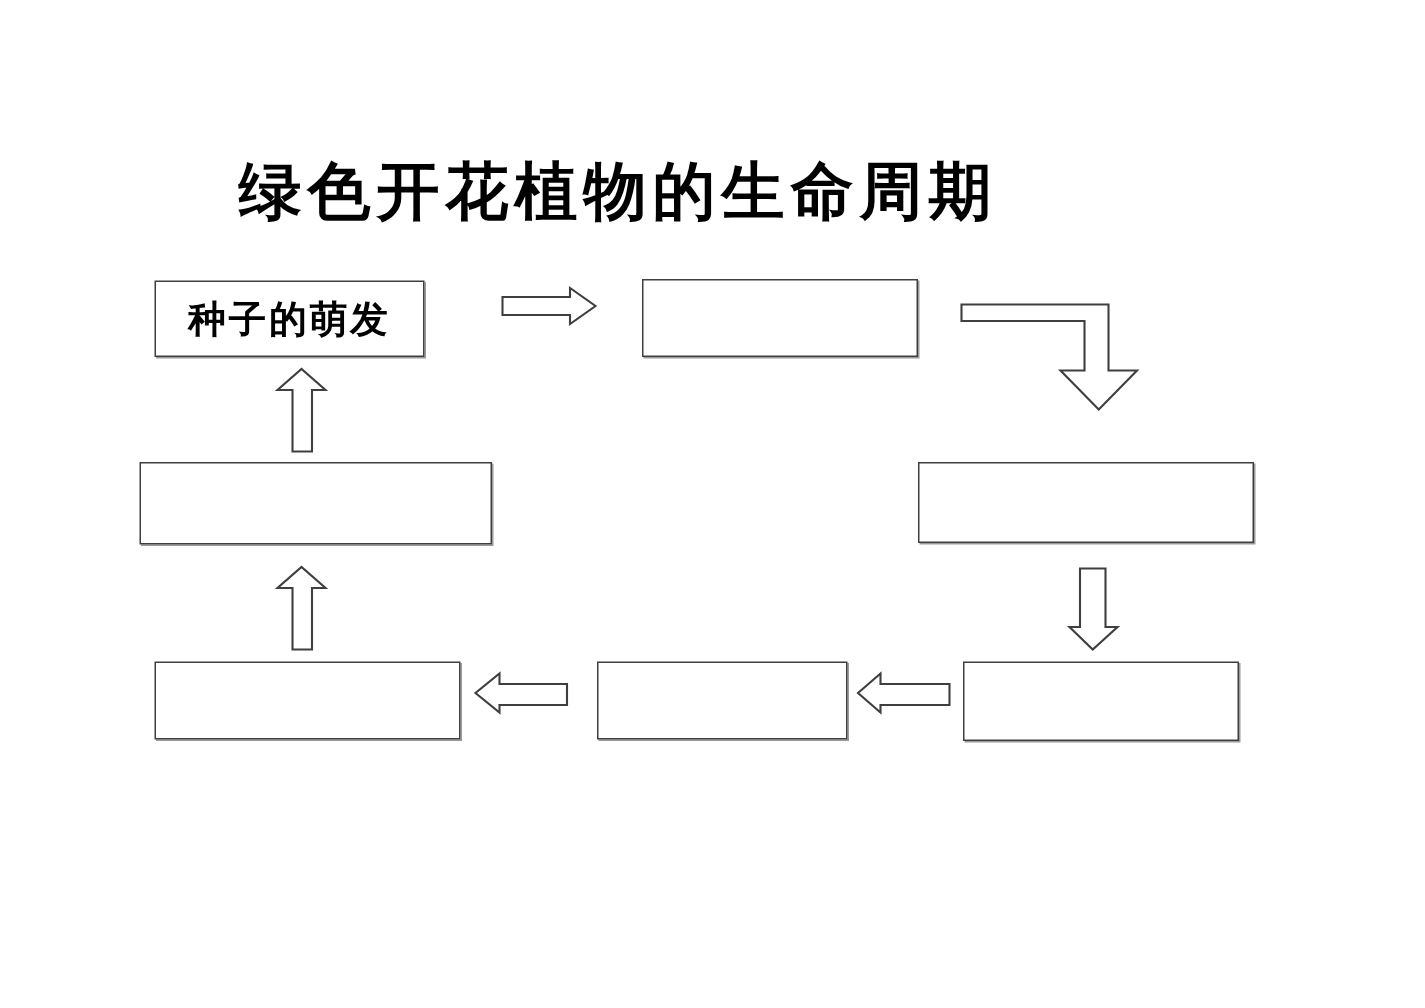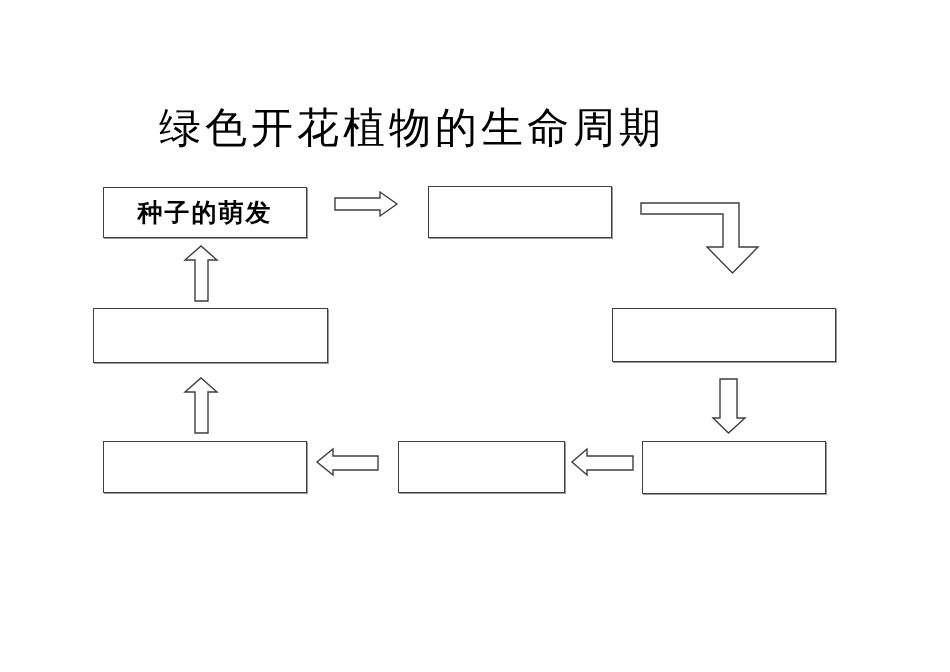--- a/index.html
+++ b/index.html
@@ -19,21 +19,21 @@
   }
   .diagram-title {
     position: absolute;
     left: 0;
     top: 102px;
     width: 824px;
     height: 52px;
     line-height: 52px;
     text-align: center;
     font-size: 42px;
-    font-weight: normal;
+    font-weight: bold;
     letter-spacing: 4px;
     color: #000000;
     white-space: nowrap;
   }
   .flow-box {
     position: absolute;
     box-sizing: border-box;
     background: #ffffff;
     border: 1.6px solid #3f3f3f;
     box-shadow: 1px 1px 0 #9a9a9a;
@@ -42,21 +42,21 @@
     justify-content: center;
   }
   .flow-box .box-label {
     font-size: 25px;
     font-weight: bold;
     letter-spacing: 2px;
     color: #000000;
     white-space: nowrap;
   }
   
-  #box-0 { left: 103px; top: 187px; width: 204px; height: 51px; }
+  #box-0 { left: 103px; top: 187px; width: 180px; height: 51px; }
   #box-1 { left: 428px; top: 186px; width: 184px; height: 52px; }
   #box-2 { left: 612px; top: 308px; width: 224px; height: 54px; }
   #box-3 { left: 642px; top: 441px; width: 184px; height: 53px; }
   #box-4 { left: 398px; top: 441px; width: 167px; height: 52px; }
   #box-5 { left: 103px; top: 441px; width: 204px; height: 52px; }
   #box-6 { left: 93px;  top: 308px; width: 235px; height: 55px; }
   svg.arrow-layer {
     position: absolute;
     left: 0;
     top: 0;

